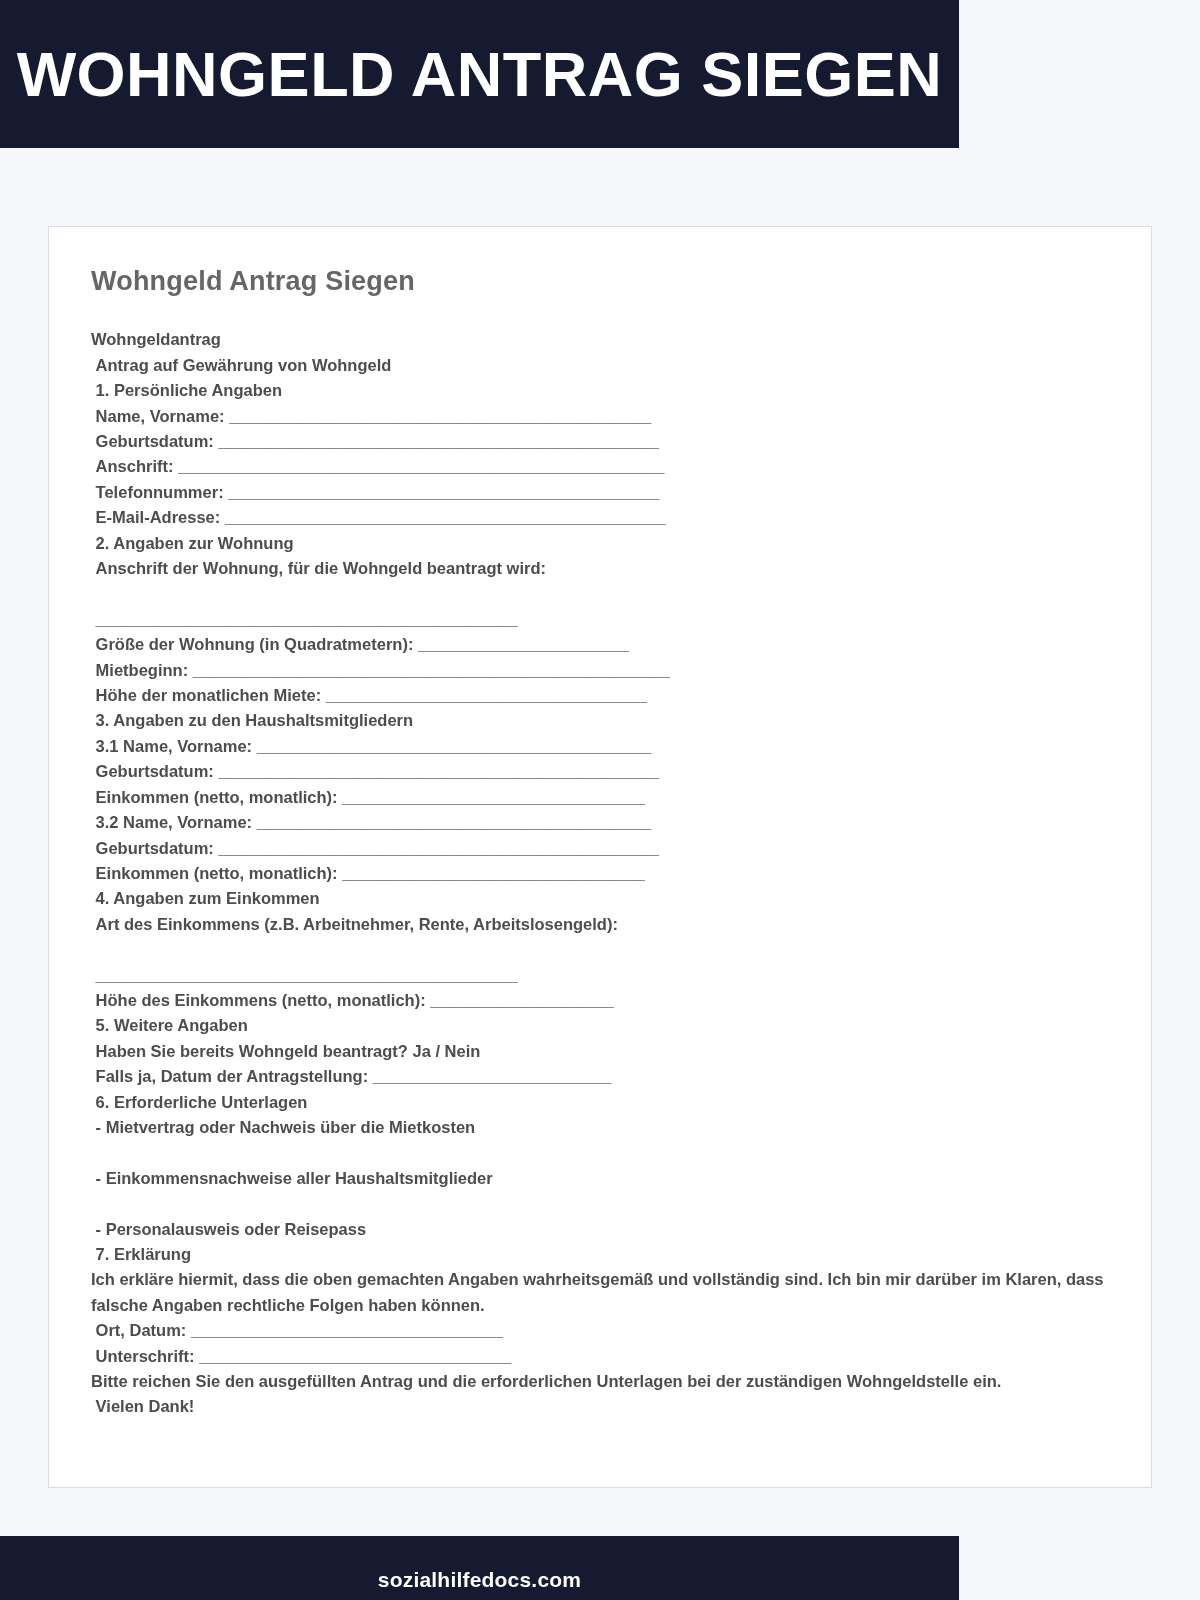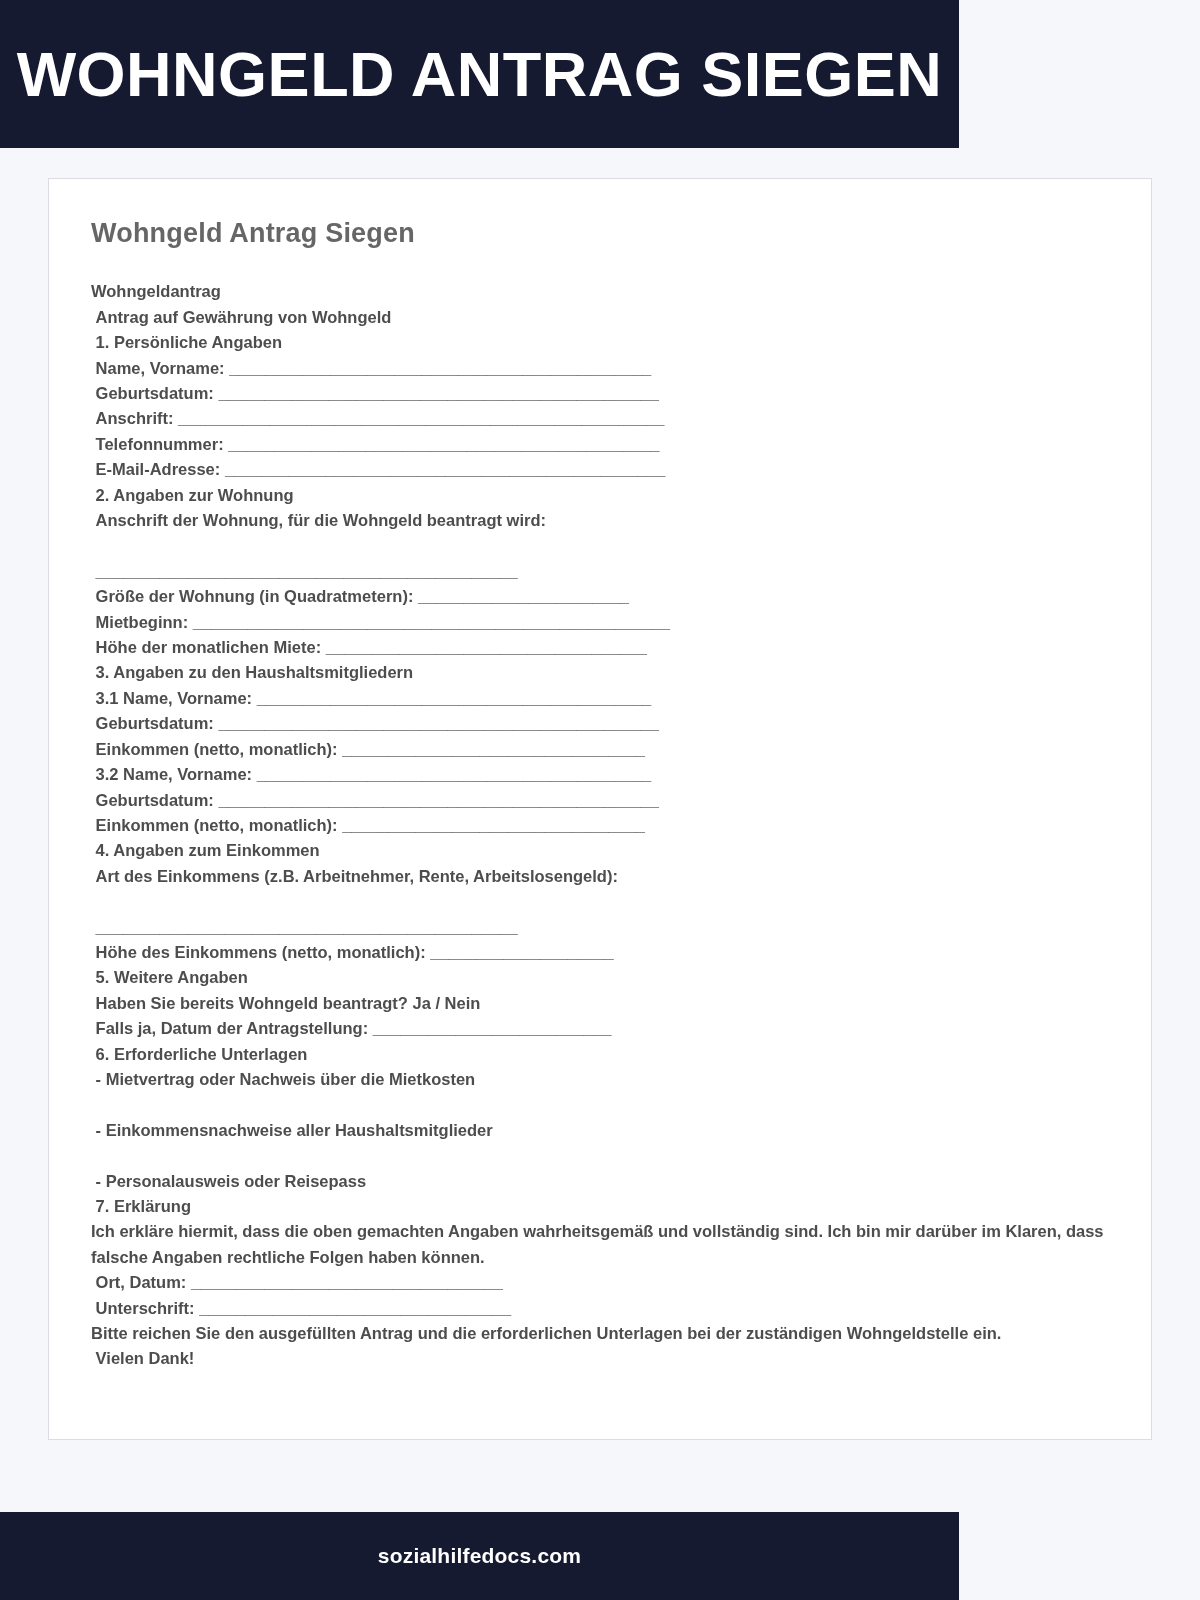--- a/index.html
+++ b/index.html
@@ -13,20 +13,21 @@
     font-family: "Liberation Sans", sans-serif;
     overflow: hidden;
   }
 
   .page {
     width: 959px;
     height: 1600px;
     display: flex;
     flex-direction: column;
     background: #f6f7fb;
+    gap: 48px;
   }
 
   
   .banner {
     background: #151a30;
     height: 148px;
     display: flex;
     align-items: center;
     justify-content: center;
     flex: 0 0 auto;

